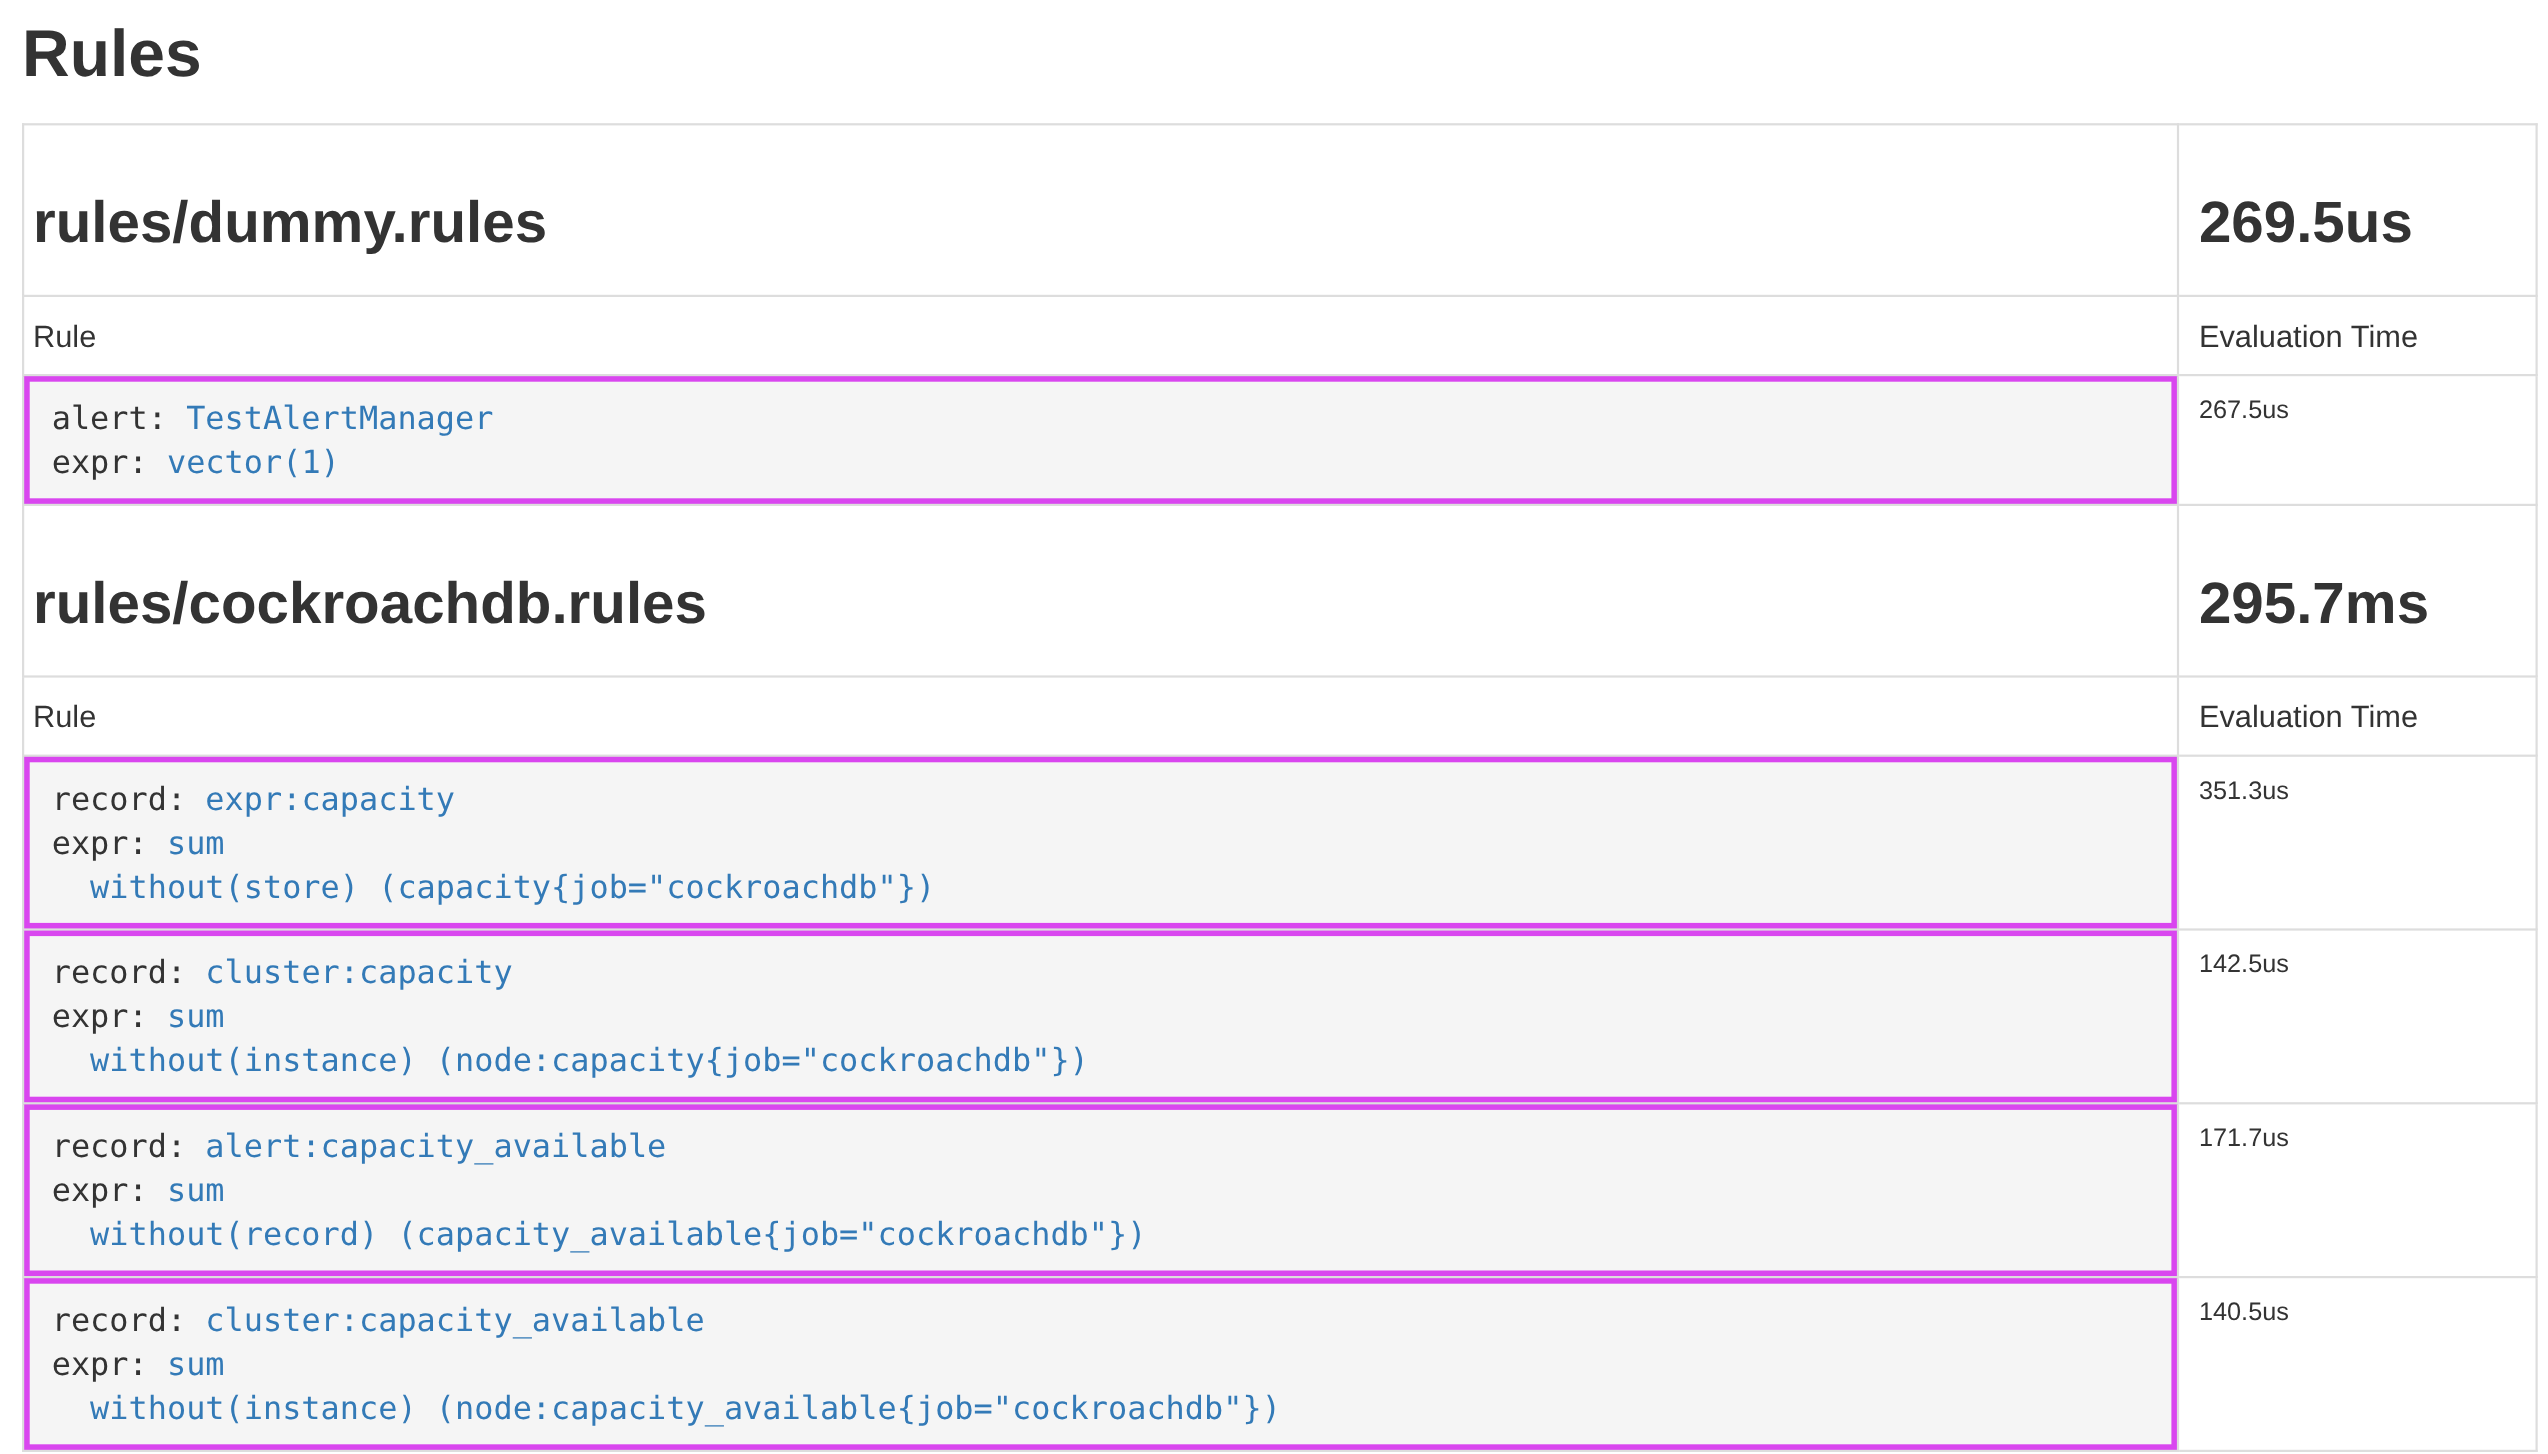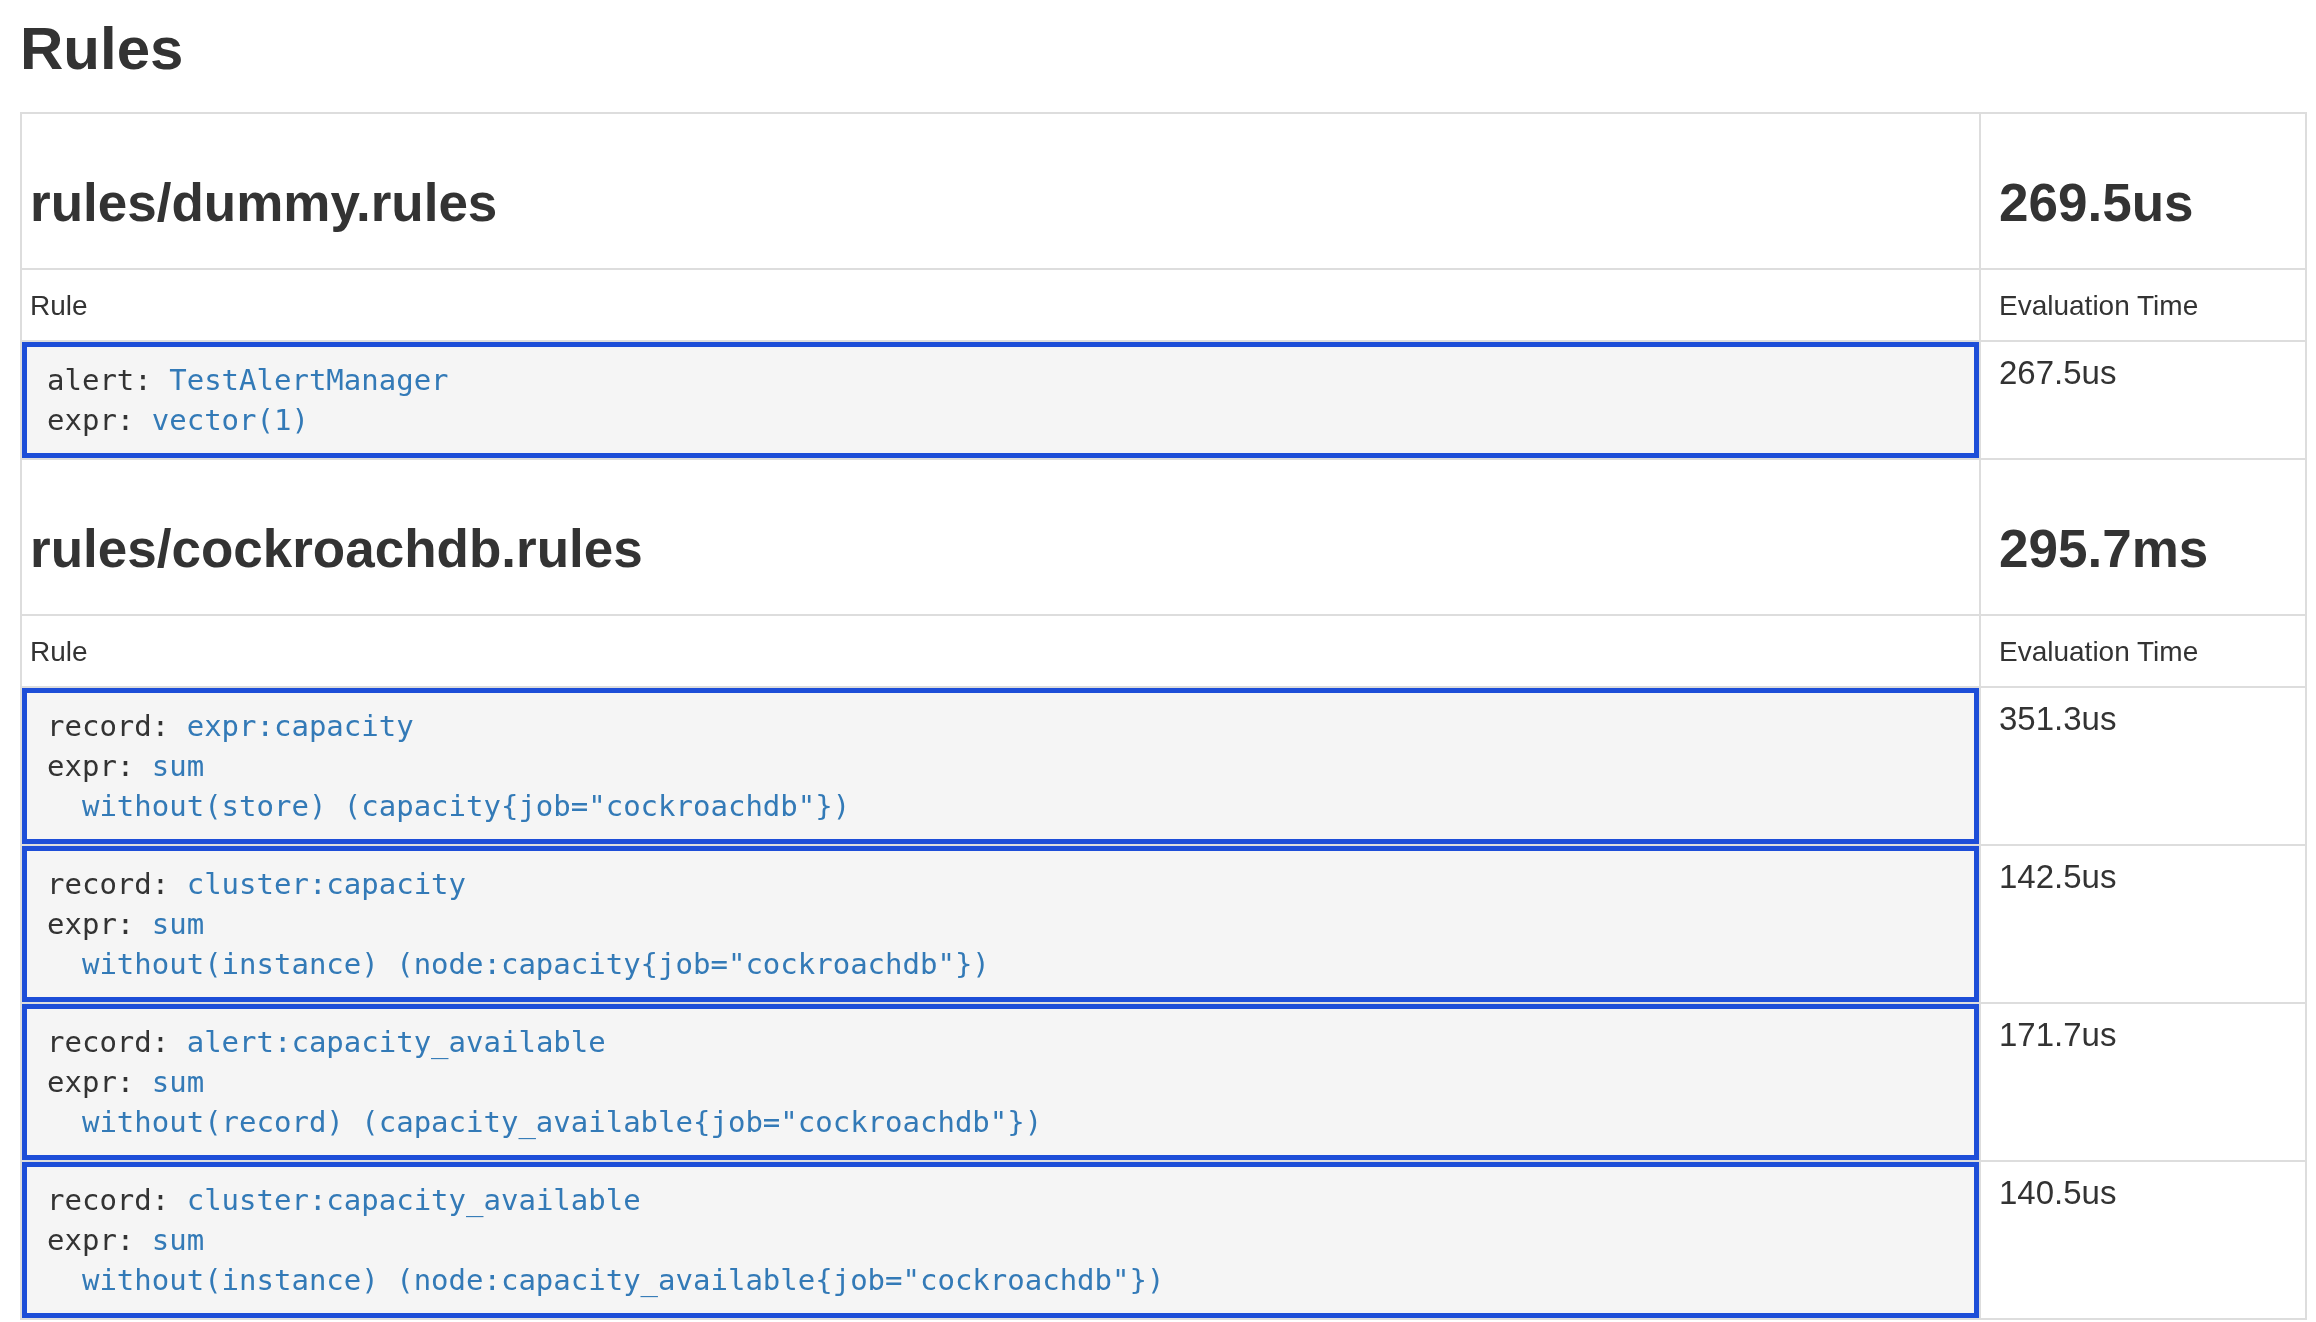--- a/index.html
+++ b/index.html
@@ -50,36 +50,36 @@
   td.group-time-cell { padding-left: 18px; }
 
   th.rule-header, th.eval-header {
     font-size: 28px;
     line-height: 34px;
     font-weight: 400;
     padding: 19px 8px 17px 8px;
   }
   th.eval-header { padding-left: 18px; }
 
-  td.rule-cell { padding: 5px; background: #1d4ed8; }
+  td.rule-cell { padding: 5px; background: #d946ef; }
 
   pre.rule-code {
     margin: 0;
     padding: 13px 20px;
     background: var(--code-bg, #f5f5f5);
     font-family: "DejaVu Sans Mono", "Liberation Mono", monospace;
     font-size: 29px;
     line-height: 40px;
     color: #333;
     white-space: pre;
     overflow: hidden;
   }
 
   td.eval-cell {
-    font-size: 33px;
+    font-size: 23px;
     line-height: 33px;
     padding: 14px 8px 14px 18px;
   }
 
   a.rule-link {
     color: var(--link-blue, #337ab7);
     text-decoration: none;
     cursor: pointer;
   }
   .code-plain { color: #333; }

